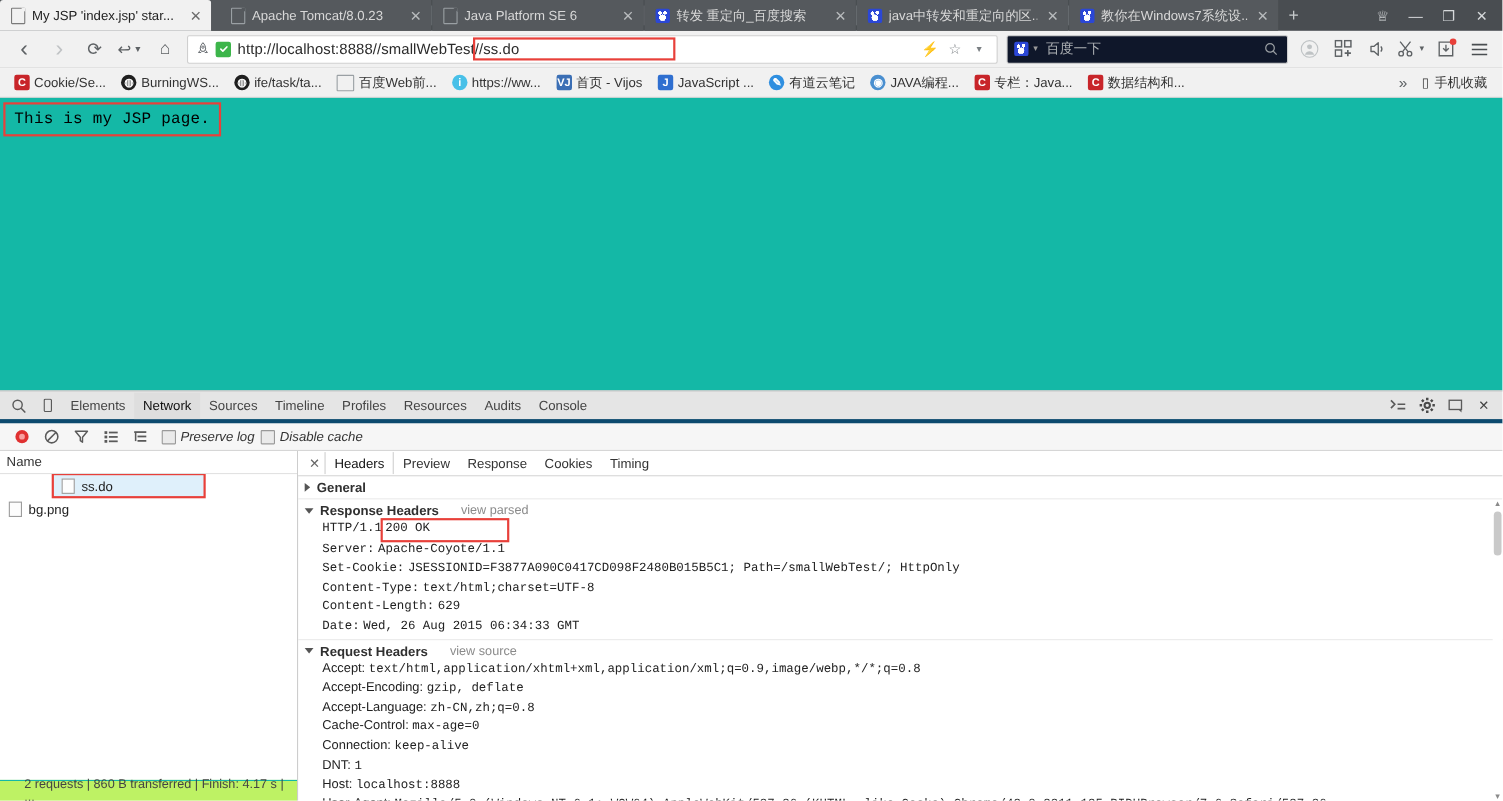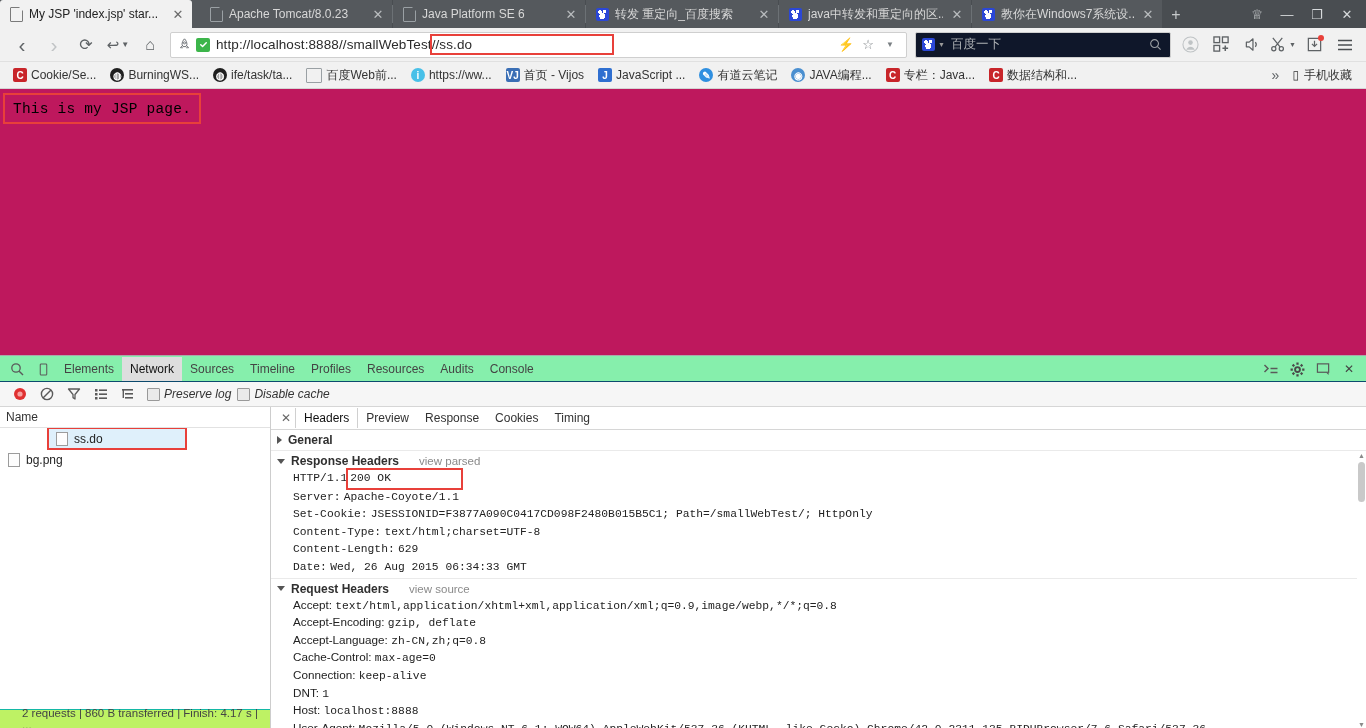--- a/index.html
+++ b/index.html
@@ -104,37 +104,37 @@
   .fav.cyan{background:#48c0e8;border-radius:50%;}
   .fav.vj{background:#3b6fb5;}
   .fav.js{background:#2f6fd0;}
   .fav.youdao{background:#2f8fe0;border-radius:50%;}
   .fav.java{background:#4a8fd0;border-radius:50%;}
   .bm-right{margin-left:auto;display:flex;align-items:center;gap:8px;padding-right:4px;}
   .chev2{font-size:14px;color:#5e6265;padding:0 5px;}
   .mobile{display:flex;align-items:center;gap:5px;font-size:12px;color:#333;padding-right:4px;}
 
   
-  .pagearea{flex:1 1 auto;background:#be185d;position:relative;overflow:hidden;}
+  .pagearea{flex:1 1 auto;background:#14b8a6;position:relative;overflow:hidden;}
   .jspbox{
     position:absolute;left:3px;top:4px;border:2px solid #e8403a;
     padding:4px 8px 5px 8px;
   }
   .jspbox span{
     font-family:"Liberation Mono","DejaVu Sans Mono",monospace;font-size:14.5px;color:#000;letter-spacing:0.2px;
   }
 
   
   .devtools{
     flex:0 0 372px;height:372px;background:#fff;border-top:1px solid #a9a9a9;
     display:flex;flex-direction:column;font-size:12px;color:#303030;position:relative;
   }
   .dt-tabbar{
-    height:25px;flex:0 0 25px;display:flex;align-items:flex-end;background:#86efac;
-    border-bottom:1px solid #0c4a6e;padding:0 4px;gap:0;
+    height:25px;flex:0 0 25px;display:flex;align-items:center;background:#e5e5e5;
+    border-bottom:4px solid #0c4a6e;padding:0 4px;gap:0;
   }
   .dt-ico{width:26px;height:24px;display:flex;align-items:center;justify-content:center;color:#5a5a5a;}
   .dt-tab{padding:0 8px;height:24px;display:flex;align-items:center;font-size:12px;color:#444;}
   .dt-tab.sel{background:#dedede;color:#111;}
   .dt-right{margin-left:auto;display:flex;align-items:center;}
   .dt-toolbar{
     height:24px;flex:0 0 24px;display:flex;align-items:center;background:#f6f6f6;
     border-bottom:1px solid #d6d6d6;padding:0 6px;gap:0;
   }
   .tb-ico{width:27px;height:22px;display:flex;align-items:center;justify-content:center;color:#5a5a5a;}

